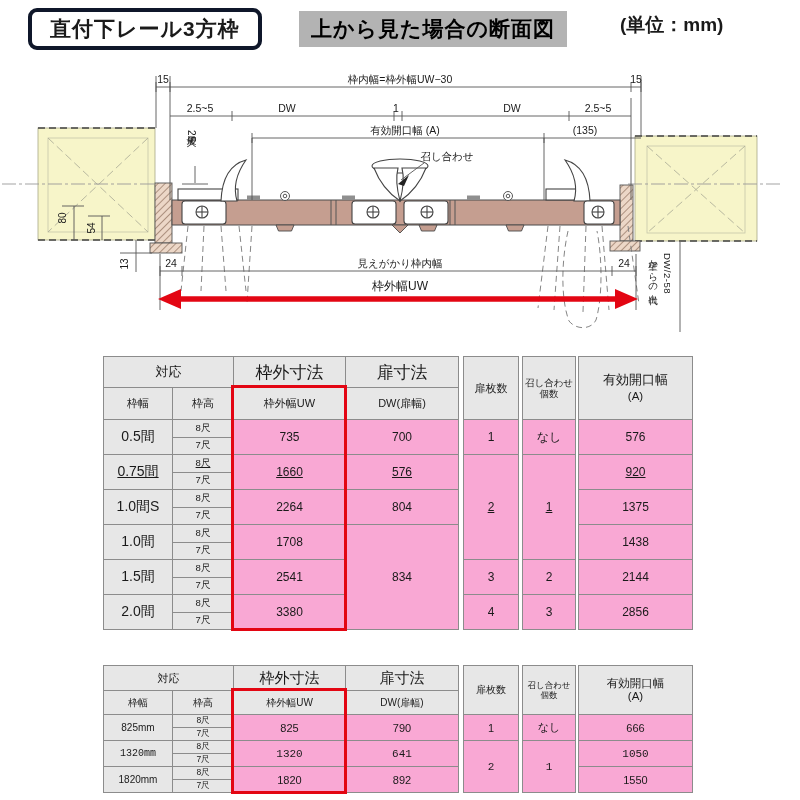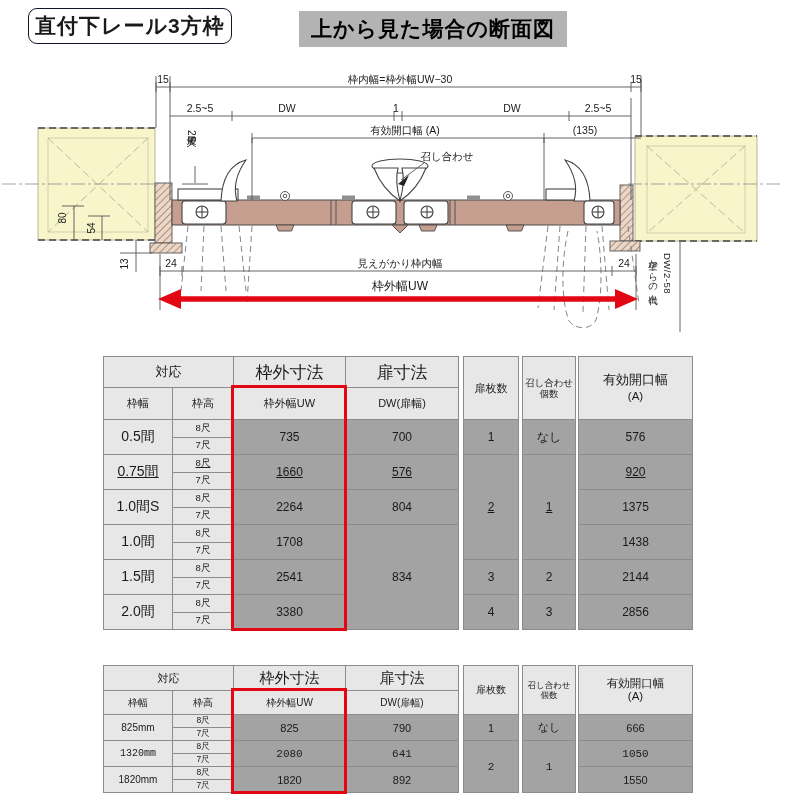--- a/index.html
+++ b/index.html
@@ -1,22 +1,22 @@
 <!DOCTYPE html>
 <html><head>
 <meta charset="utf-8">
 <style>
   html,body{margin:0;padding:0;background:#fff;}
   #page{position:relative;width:800px;height:800px;background:#fff;overflow:hidden;
         font-family:"Liberation Sans","DejaVu Sans",sans-serif;color:#1a1a1a;}
   .abs{position:absolute;}
 
   
-  #product-badge{left:28px;top:8px;border:1px solid #0f172a;border-radius:9px;
-    padding:3px 6px;font-size:21px;font-weight:700;letter-spacing:1px;background:#fff;}
+  #product-badge{left:28px;top:8px;border:4px solid #0f172a;border-radius:9px;
+    padding:3px 18px;font-size:21px;font-weight:700;letter-spacing:1px;background:#fff;}
   #view-badge{left:299px;top:11px;padding:4px 12px;font-size:21px;font-weight:700;
     letter-spacing:1px;color:#000000;}
   #unit-label{left:620px;top:12px;font-size:19px;font-weight:700;}
 
   
   #diagram{left:0;top:58px;width:800px;height:292px;}
   .vtext{writing-mode:vertical-rl;text-orientation:mixed;font-size:10px;line-height:14px;
     color:#222;letter-spacing:1px;}
   .vtext2{writing-mode:vertical-lr;text-orientation:mixed;font-size:9.5px;line-height:14px;
     color:#222;letter-spacing:0.5px;}
@@ -37,21 +37,21 @@
   .thR{border-right:2px solid #333;}
   .hc1{font-size:13px;}
   .big{font-size:17px;font-weight:700;}
   .sub{font-size:11px;}
   .cnt{font-size:11px;}
   .cnt2{font-size:9.5px;line-height:11px;}
   .eff{font-size:13px;line-height:16px;}
   .eff .a2{font-size:11.5px;}
   .spec .lab{font-size:14px;}
   .spec .hgt{font-size:9.5px;}
-  .spec .val{font-size:12px;background:#a3a3a3;}
+  .spec .val{font-size:12px;background:#f9a8d4;}
   #t1wrap{left:103px;top:356px;}
   #t2wrap{left:103px;top:665px;}
   .t1 .h1{height:31px;} .t1 .h2{height:32px;}
   .t2 .h1{height:25px;} .t2 .h2{height:24px;}
   .t2 .big{font-size:15px;}
   .t2 .hc1{font-size:11px;}
   .t2 .sub{font-size:10px;}
   .t2 .cnt{font-size:10px;}
   .t2 .cnt2{font-size:8.5px;line-height:10px;}
   .t2 .eff{font-size:11.5px;line-height:13px;}
@@ -63,20 +63,21 @@
   #t2red{left:128px;top:23px;width:116px;height:106px;}
   #module-heading{left:117px;top:643px;font-size:13px;color:#111;}
 </style>
 </head>
 <body>
 
 <div id="page">
 
   <div id="product-badge" class="abs">直付下レール3方枠</div>
   <div id="view-badge" class="abs" style="background:#b3b3b3;">上から見た場合の断面図</div>
+  <div id="unit-label" class="abs">(単位：mm)</div>
 
   <svg id="diagram" class="abs" viewBox="0 0 800 292">
     <defs>
       <pattern id="hatch" width="5" height="5" patternUnits="userSpaceOnUse" patternTransform="rotate(45)">
         <rect width="5" height="5" fill="#ecd7c7"></rect>
         <line x1="0" y1="0" x2="0" y2="5" stroke="#8a6a56" stroke-width="1.3"></line>
       </pattern>
     </defs>
 
     <g>
@@ -401,21 +402,21 @@
             <td rowspan="2" class="val thL thR thT">1</td>
             <td rowspan="2" class="val thL thR thT">なし</td>
             <td rowspan="2" class="val thL thR thT">666</td>
           </tr>
           <tr style="height: 13px;">
             <td class="gray hgt">7尺</td>
           </tr>
           <tr style="height: 13px; font-family: Liberation Mono, monospace;">
             <td rowspan="2" class="gray lab thL">1320mm</td>
             <td class="gray hgt">8尺</td>
-            <td rowspan="2" class="val">2080</td>
+            <td rowspan="2" class="val">1320</td>
             <td rowspan="2" class="val thR">641</td>
             <td rowspan="4" class="val thL thR thB">2</td>
             <td rowspan="4" class="val thL thR thB">1</td>
             <td rowspan="2" class="val thL thR">1050</td>
           </tr>
           <tr style="height: 13px;">
             <td class="gray hgt">7尺</td>
           </tr>
           <tr style="height: 13px;">
             <td rowspan="2" class="gray lab thL thB">1820mm</td>

